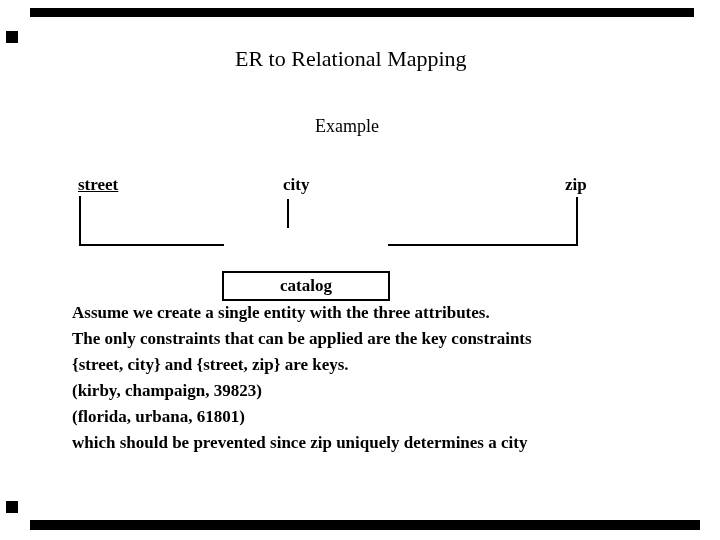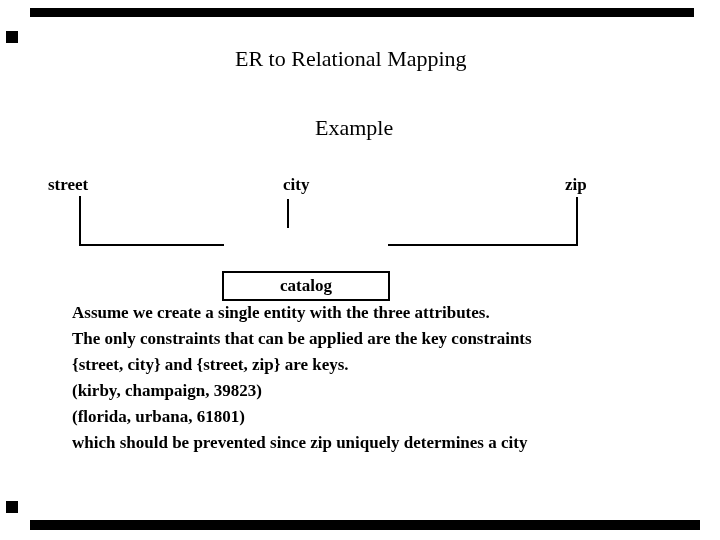--- a/index.html
+++ b/index.html
@@ -34,34 +34,34 @@
     top: 48px;
     font-size: 22px;
     line-height: 1;
     white-space: nowrap;
     font-weight: normal;
   }
   .subtitle {
     position: absolute;
     left: 315px;
     top: 117px;
-    font-size: 22px;
+    font-size: 18px;
     line-height: 1;
     white-space: nowrap;
     font-weight: normal;
   }
   .attr-label {
     position: absolute;
     top: 176px;
     font-size: 17px;
     font-weight: bold;
     line-height: 1;
     white-space: nowrap;
   }
-  .attr-street { left: 48px;  }
+  .attr-street { left: 78px; text-decoration: underline;  }
   .attr-city   { left: 267px; margin-left: 16px; }
   .attr-zip    { left: 565px; }
 
   .conn {
     position: absolute;
     background: #000000;
   }
   .street-vline { left: 79px;  top: 196px; width: 2px;   height: 50px; }
   .street-hline { left: 79px;  top: 244px; width: 145px; height: 2px;  }
   .city-vline   { left: 287px; top: 199px; width: 2px;   height: 29px; }

